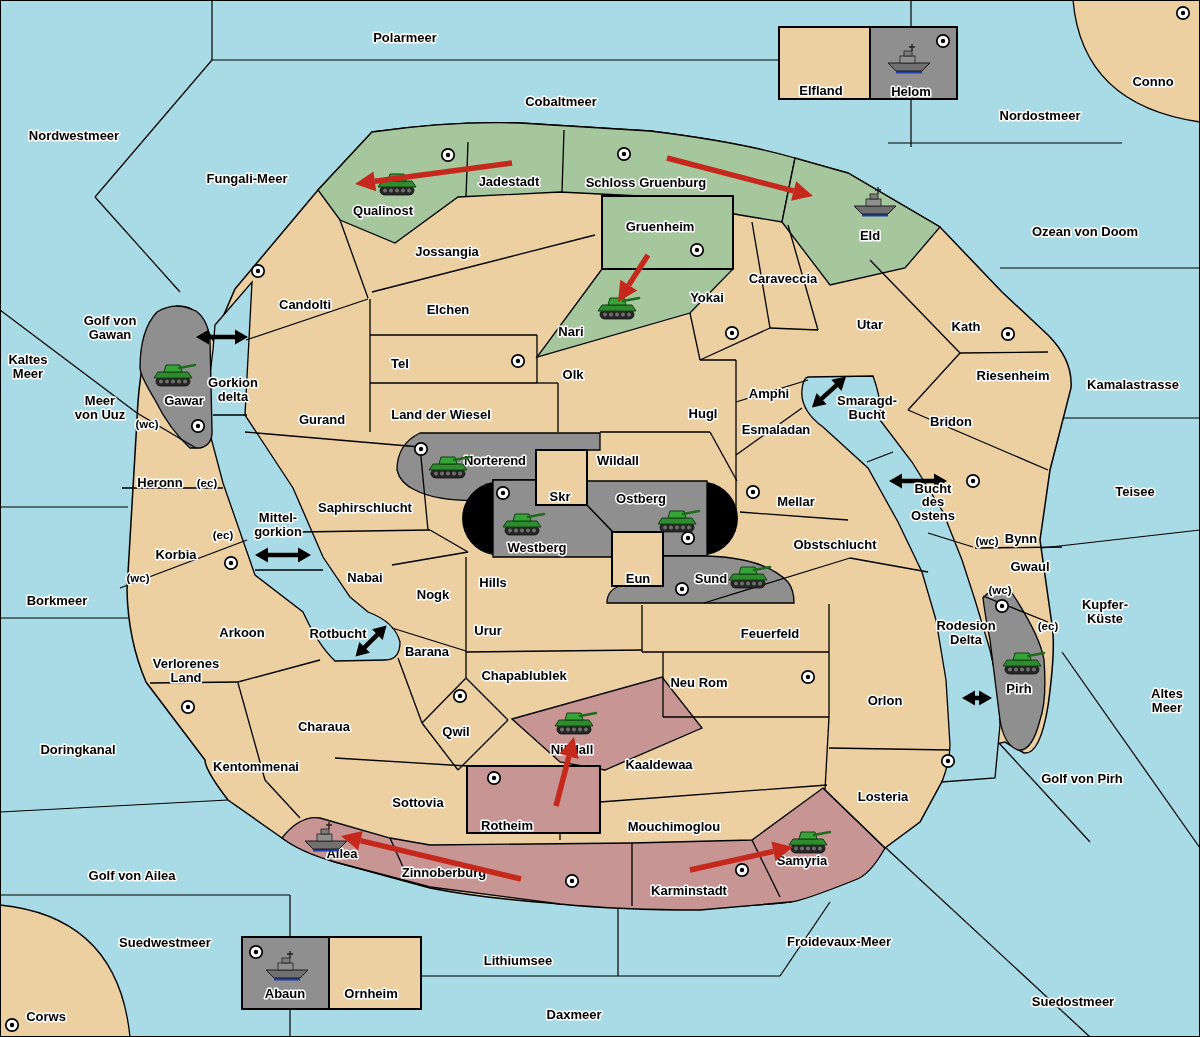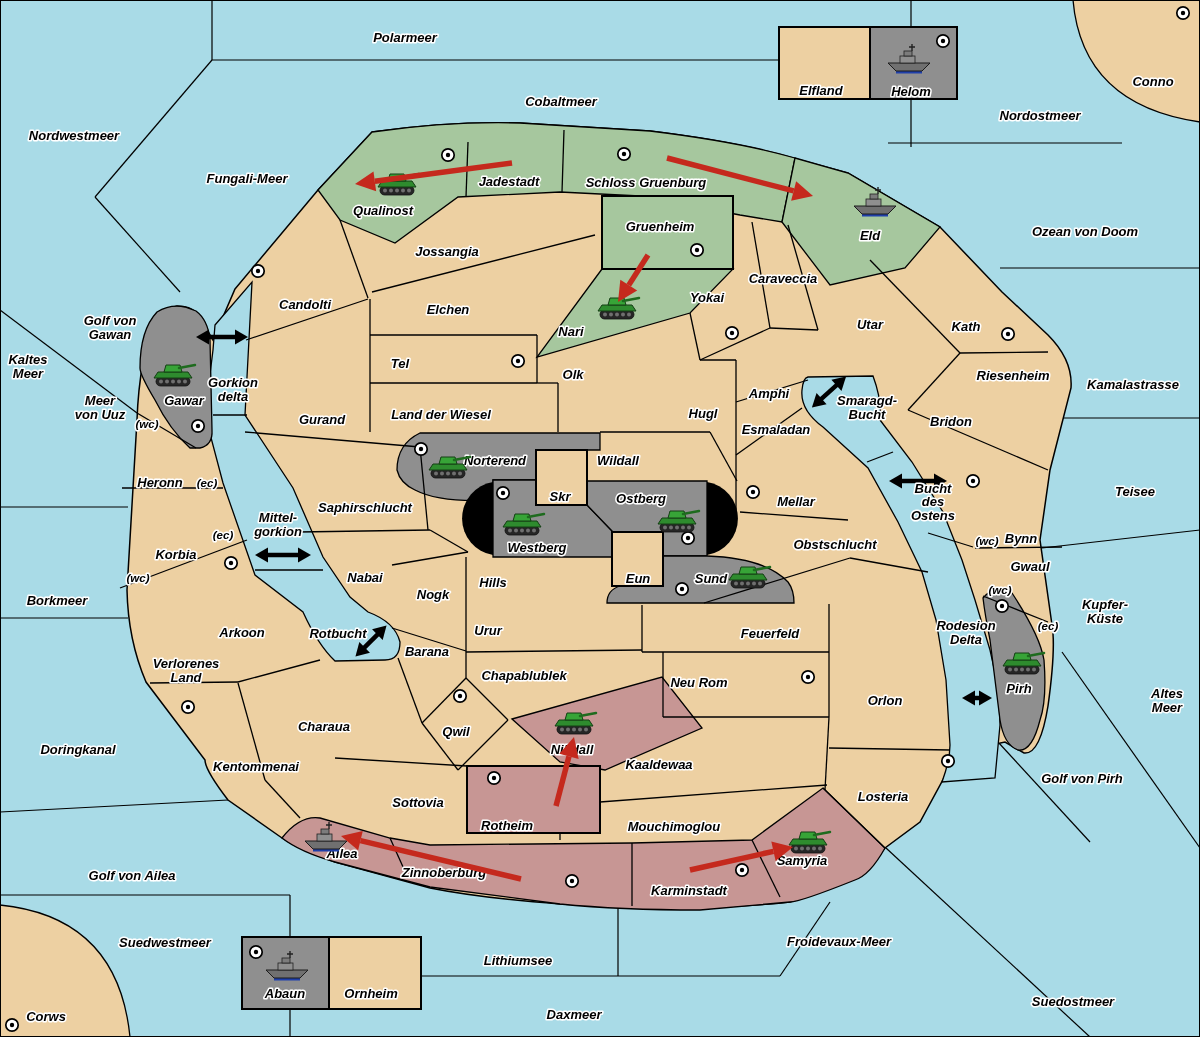--- a/index.html
+++ b/index.html
@@ -1,16 +1,16 @@
 <!DOCTYPE html>
 <html><head>
 <meta charset="utf-8">
 <style>
   html,body{margin:0;padding:0;background:#fff;}
-  #map-wrap{width:1200px;height:1037px;position:relative;outline:1px solid #000;font-style:italic;}
+  #map-wrap{width:1200px;height:1037px;position:relative;outline:1px solid #000;}
   svg{display:block;}
   text{font-family:"Liberation Sans","DejaVu Sans",sans-serif;font-weight:bold;
        fill:#000;stroke:#fff;stroke-width:3px;paint-order:stroke;stroke-linejoin:round;
        text-anchor:middle;user-select:none;}
   text.coast{font-size:11.5px;}
   text.terr,text.sea{font-size:13px;}
 </style>
 </head>
 <body>
 

